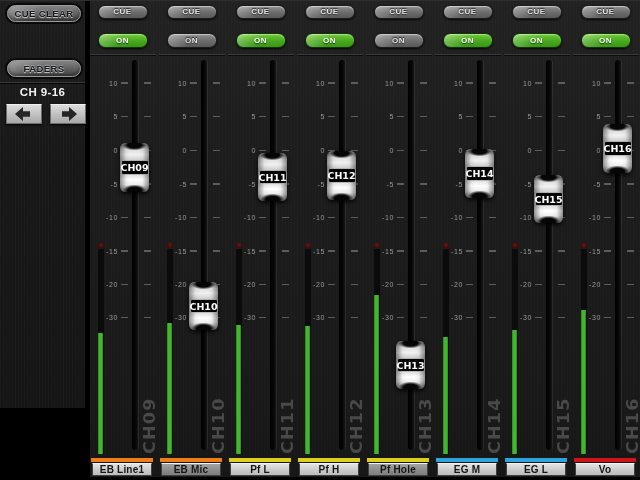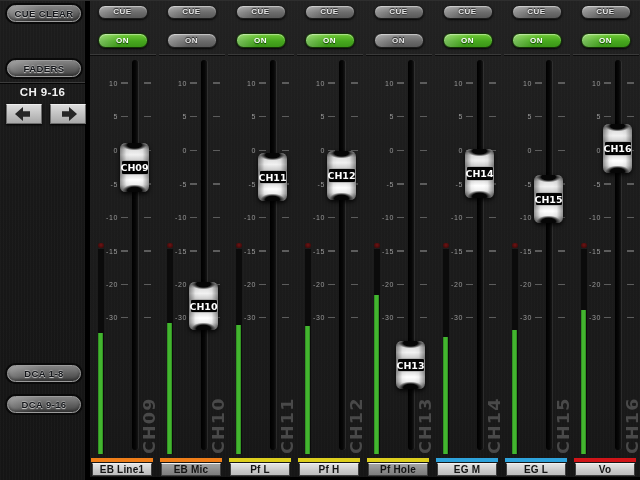--- a/index.html
+++ b/index.html
@@ -1,21 +1,21 @@
 <!DOCTYPE html>
 <html><head>
 <meta charset="utf-8">
 <style>
   html,body{margin:0;padding:0;background:#000;}
   #app{position:relative;width:640px;height:480px;background:#000;overflow:hidden;
        font-family:"Liberation Sans","DejaVu Sans",sans-serif;-webkit-font-smoothing:antialiased;}
   #app::before{content:"";position:absolute;left:0;top:0;width:640px;height:1px;background:#2e2e2e;z-index:50;}
 
   
-  .sidebar{position:absolute;left:0;top:0;width:88px;height:480px;
+  .sidebar{position:absolute;left:0;top:0;width:88px;height:408px;
     background:
       repeating-linear-gradient(90deg, rgba(255,255,255,0.02) 0 1px, rgba(0,0,0,0) 1px 3px),
       linear-gradient(180deg,#1d1d1d,#181818 40%,#151515);
     border-right:3px solid #000;box-sizing:border-box;}
   .side-btn{position:absolute;left:7px;width:74px;height:17px;border-radius:9px;
     background:
       linear-gradient(115deg, rgba(255,255,255,0.28), rgba(255,255,255,0.0) 45%),
       linear-gradient(180deg,#848484,#5e5e5e 55%,#474747);
     border:1px solid #9c9c9c;box-shadow:0 0 0 2px #0a0a0a, inset 0 -2px 3px rgba(0,0,0,0.35);
     color:#14161a;font-size:9.5px;font-weight:bold;text-align:center;
@@ -127,22 +127,20 @@
         </svg>
       </span>
     </div>
     <div class="nav-btn" style="left:50px">
       <span>
         <svg width="22" height="14" viewBox="0 0 22 14">
           <path d="M12 0 L12 4.2 L5 4.2 L5 9.8 L12 9.8 L12 14 L20 7 Z" fill="#262626"></path>
         </svg>
       </span>
     </div>
-    <div class="side-btn" style="top:364.5px">DCA 1-8</div>
-    <div class="side-btn" style="top:396px">DCA 9-16</div>
   </div>
   <div id="strips">
       <div class="strip" style="left: 2px;">
         <div class="pill-btn cue-btn pill-gray">CUE</div>
         <div class="pill-btn on-btn pill-green">ON</div>
         <div class="sep-line"></div>
         <div class="tick" style="left: 31px; top: 82.2px;"></div>
         <div class="tick" style="left: 54px; top: 82.2px;"></div>
         <div class="tick-label" style="left: 2px; top: 79.5px;">10</div>
         <div class="tick" style="left: 31px; top: 115.9px;"></div>

